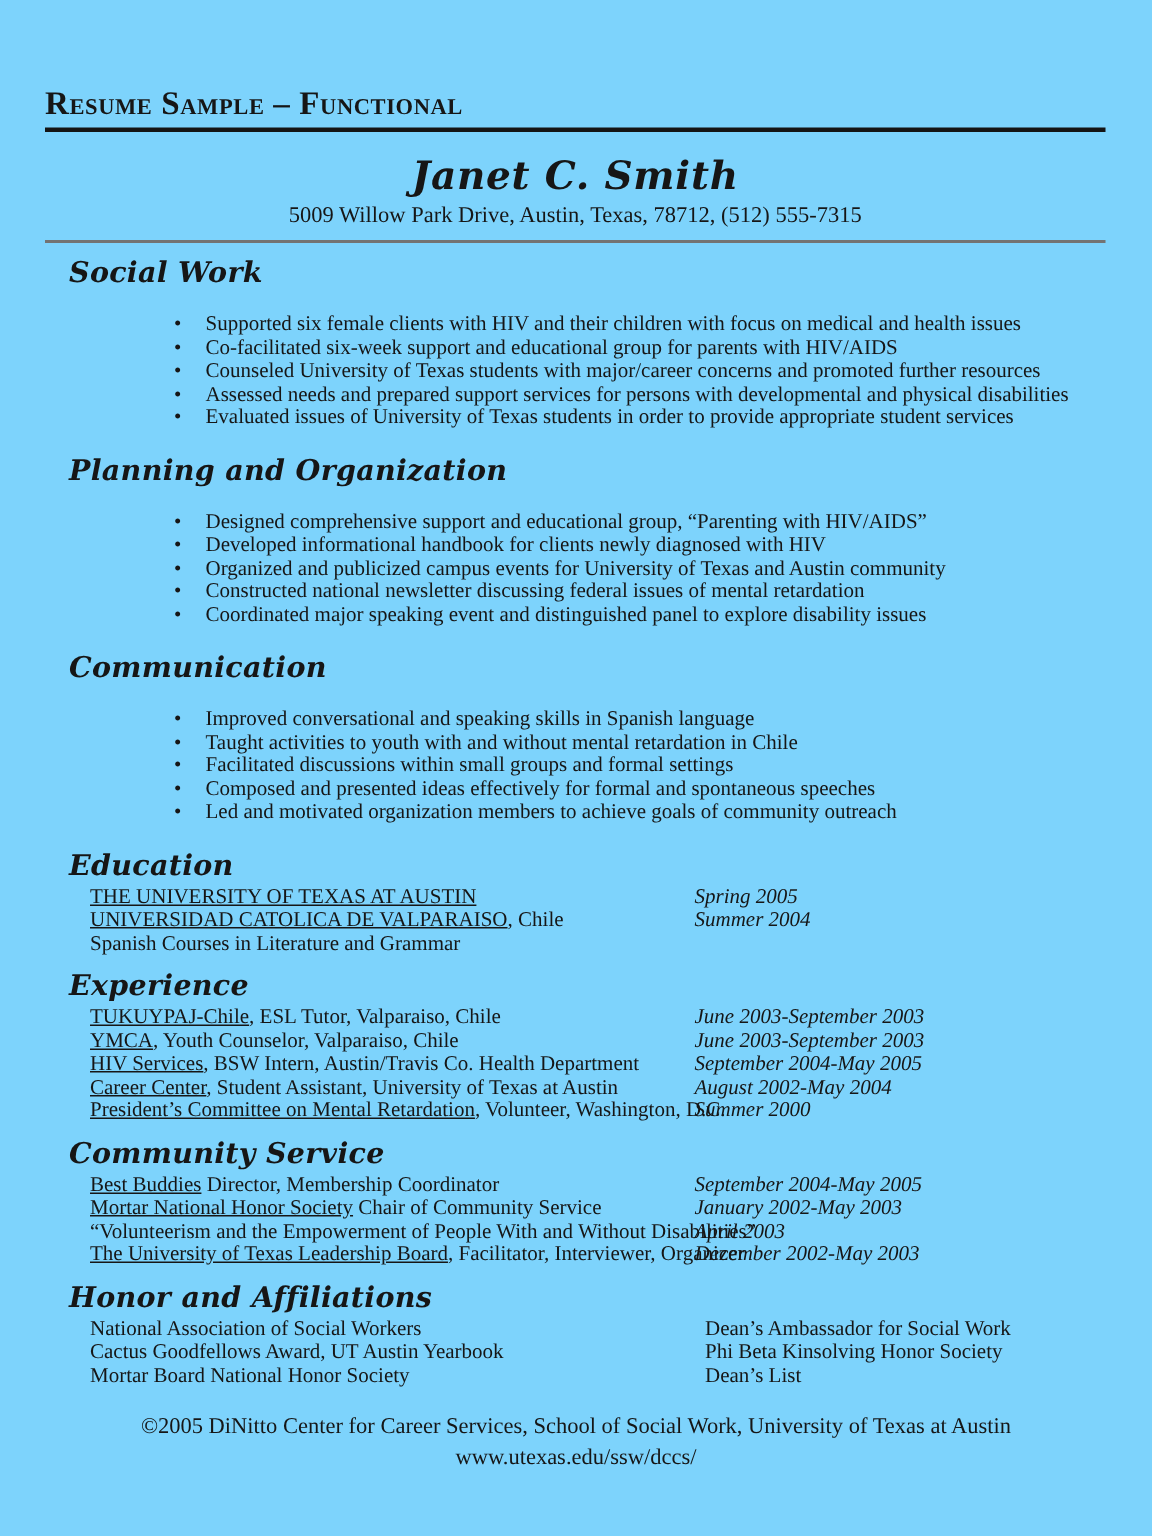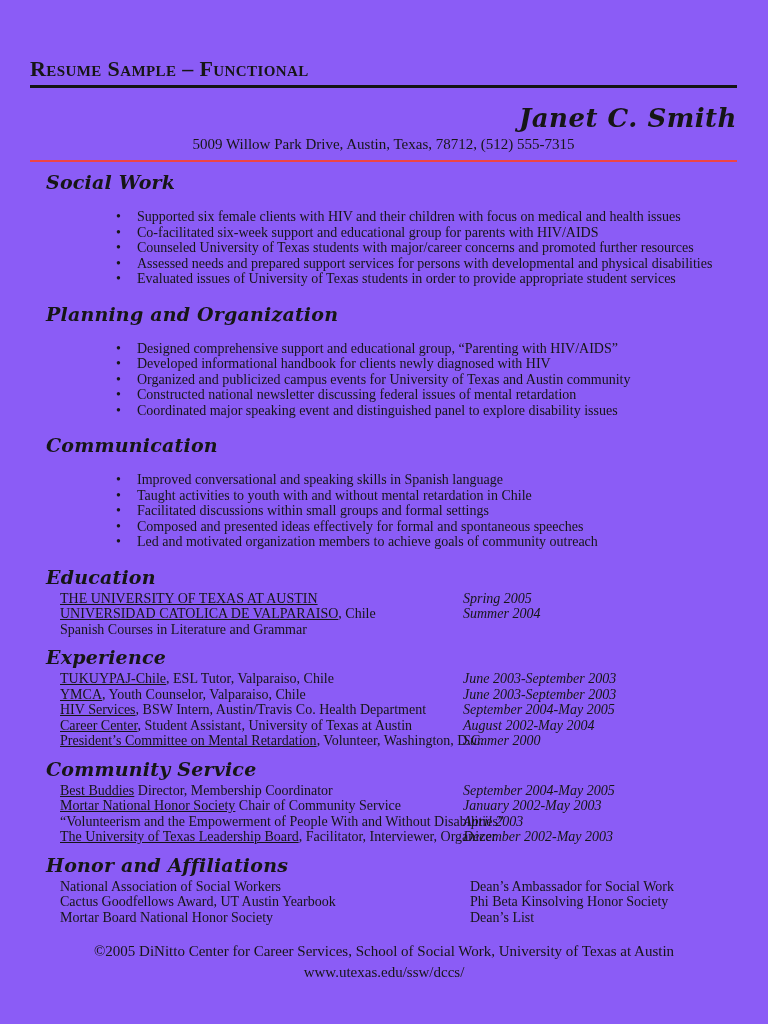--- a/index.html
+++ b/index.html
@@ -10,48 +10,48 @@
   body {
     width: 768px;
     height: 1024px;
     position: relative;
     font-family: "Liberation Serif", serif;
     color: #161616;
   }
   .page {
     position: absolute;
     inset: 0;
-    background: #8b5cf6;
+    background: #7dd3fc;
     padding: 56px 31px 0 30px;
     box-sizing: border-box;
   }
   
   .doc-title {
     font-weight: 700;
     font-variant: small-caps;
     font-size: 22px;
     letter-spacing: 0.4px;
     padding-bottom: 3px;
     border-bottom: 3px solid #141414;
   }
   .name {
     margin-top: 15px;
-    text-align: right;
+    text-align: center;
     font-family: "DejaVu Serif", serif;
     font-style: italic;
     font-weight: 700;
     font-size: 26px;
     letter-spacing: 0.5px;
   }
   .address {
     text-align: center;
     font-size: 15px;
     margin-top: 3px;
     padding-bottom: 7px;
-    border-bottom: 2px solid #ef4444;
+    border-bottom: 2px solid #737373;
   }
   
   .section-heading {
     margin: 9px 0 3px 16px;
     font-family: "DejaVu Serif", serif;
     font-style: italic;
     font-weight: 700;
     font-size: 19px;
     line-height: 22px;
     letter-spacing: 0.2px;

